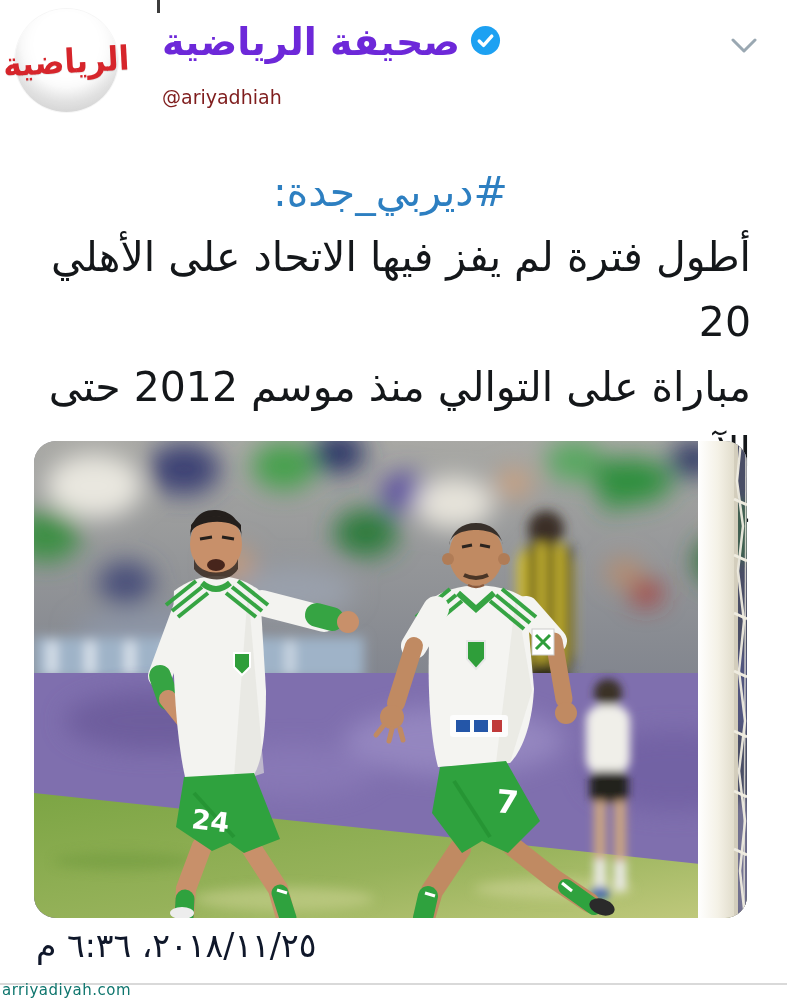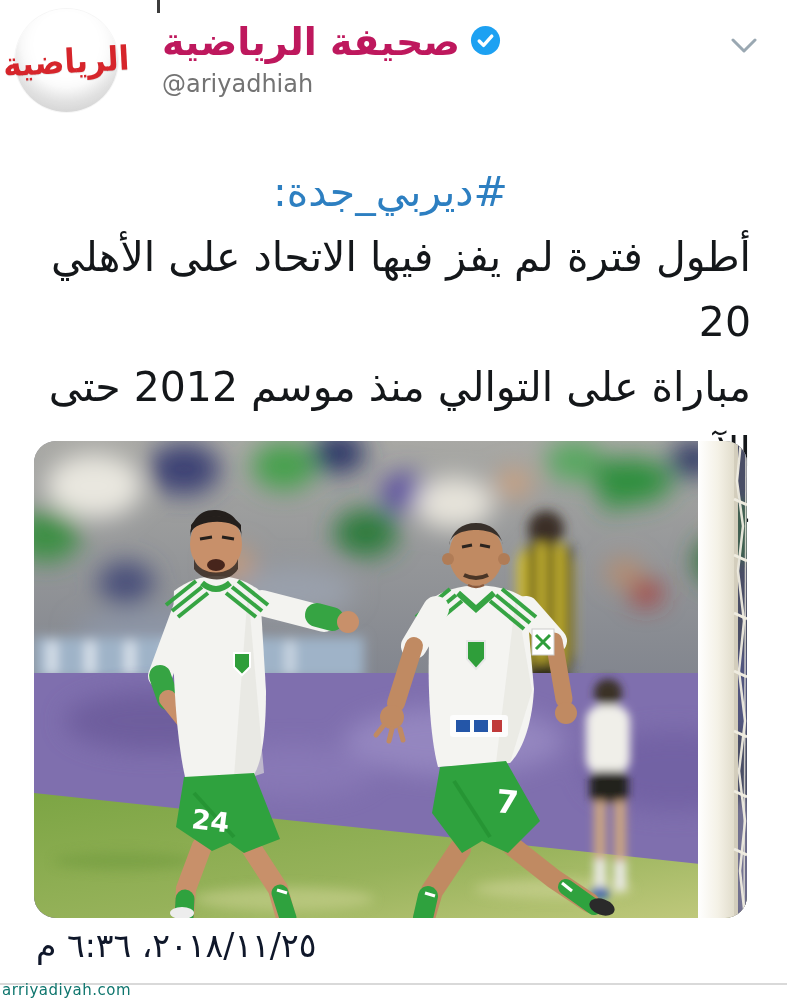--- a/index.html
+++ b/index.html
@@ -8,23 +8,23 @@
   
   .top-tick{position:absolute;left:157px;top:0;width:3px;height:13px;background:#3c3c3c;}
   .avatar{position:absolute;left:15px;top:9px;width:103px;height:103px;border-radius:50%;
           background:radial-gradient(circle at 50% 32%,#ffffff 52%,#e2e2e2 100%);
           box-shadow:inset 0 -16px 20px rgba(0,0,0,.10), 0 0 0 1px rgba(0,0,0,.04);
           display:flex;align-items:center;justify-content:center;}
   .avatar-logo{color:#d6252b;font-weight:bold;font-size:31px;transform:rotate(-3deg) scaleY(1.08);
                text-shadow:0 1px 0 rgba(0,0,0,.08);}
   .id-block{position:absolute;left:162px;top:20px;}
   .name-row{display:flex;align-items:center;}
-  .display-name{font-size:38px;font-weight:bold;color:#be185d;direction:rtl;line-height:1.2;}
+  .display-name{font-size:38px;font-weight:bold;color:#6d28d9;direction:rtl;line-height:1.2;}
   .badge{margin-left:10px;flex:0 0 auto;}
-  .handle{font-size:24px;color:#737373;margin-top:4px;}
+  .handle{font-size:19px;color:#7f1d1d;margin-top:20px;}
   .chevron{position:absolute;right:30px;top:38px;}
   
   .tweet-text{position:absolute;left:30px;right:36px;top:160px;direction:rtl;text-align:right;
               font-size:41px;line-height:65px;color:#14171a;}
   .hashtag{color:#2d7fc1;text-align:center;}
   
   .photo{position:absolute;left:34px;top:441px;width:713px;height:477px;border-radius:22px;
          overflow:hidden;background:#8e8e96;}
   .photo svg{display:block;width:100%;height:100%;}
   

